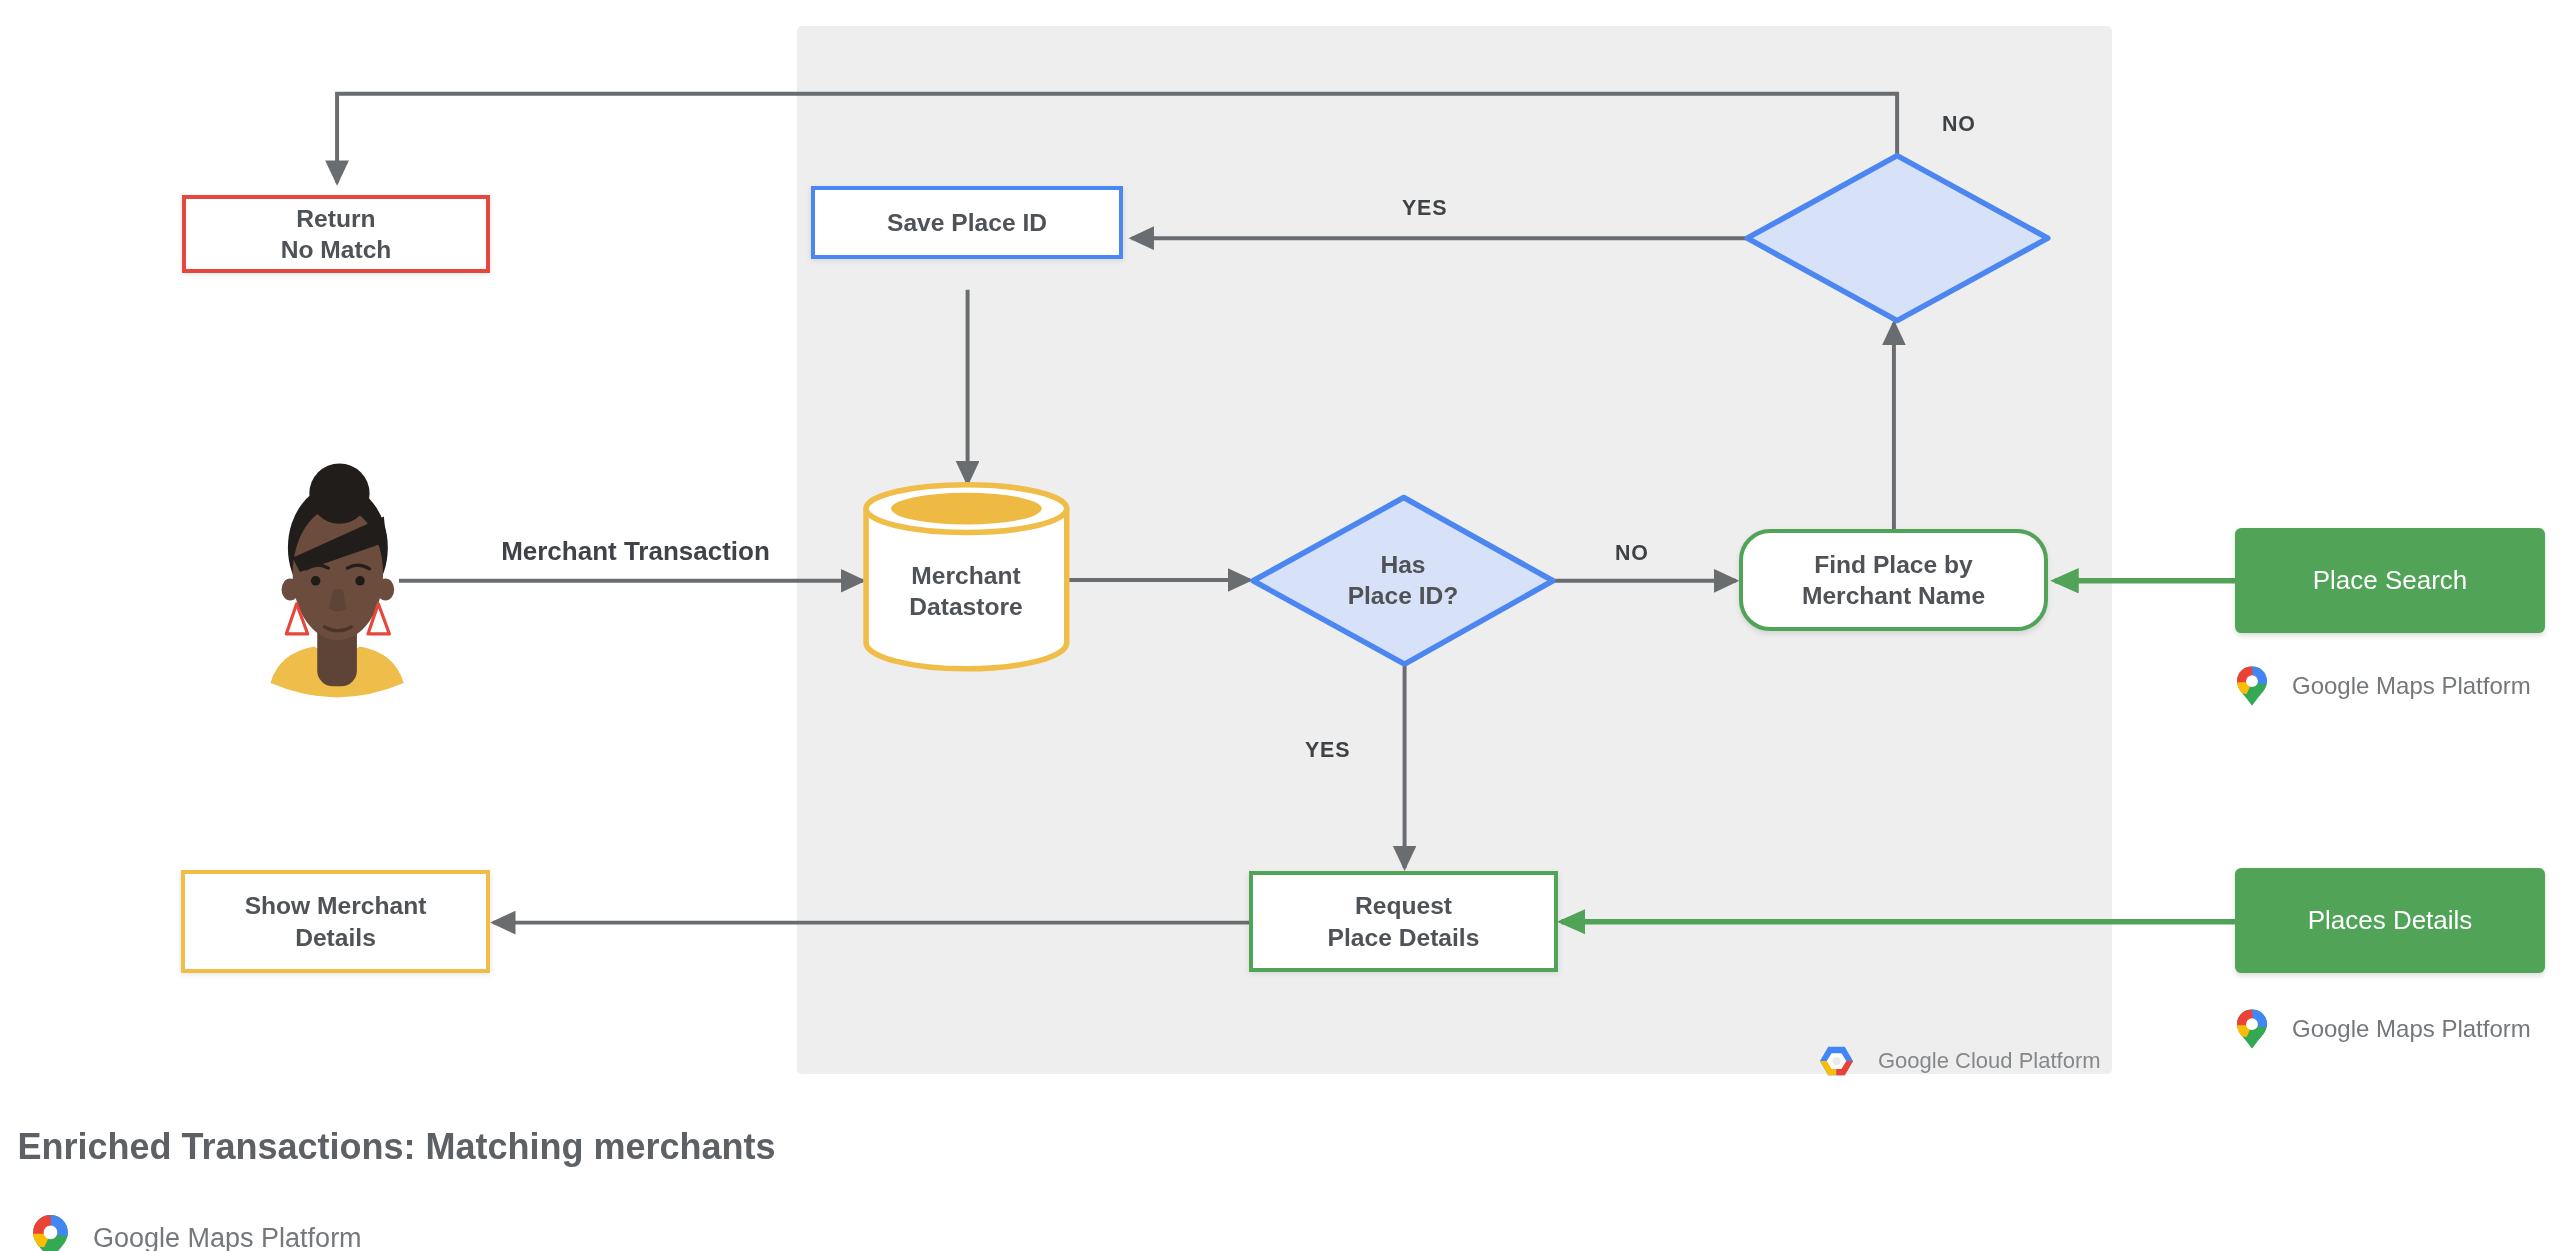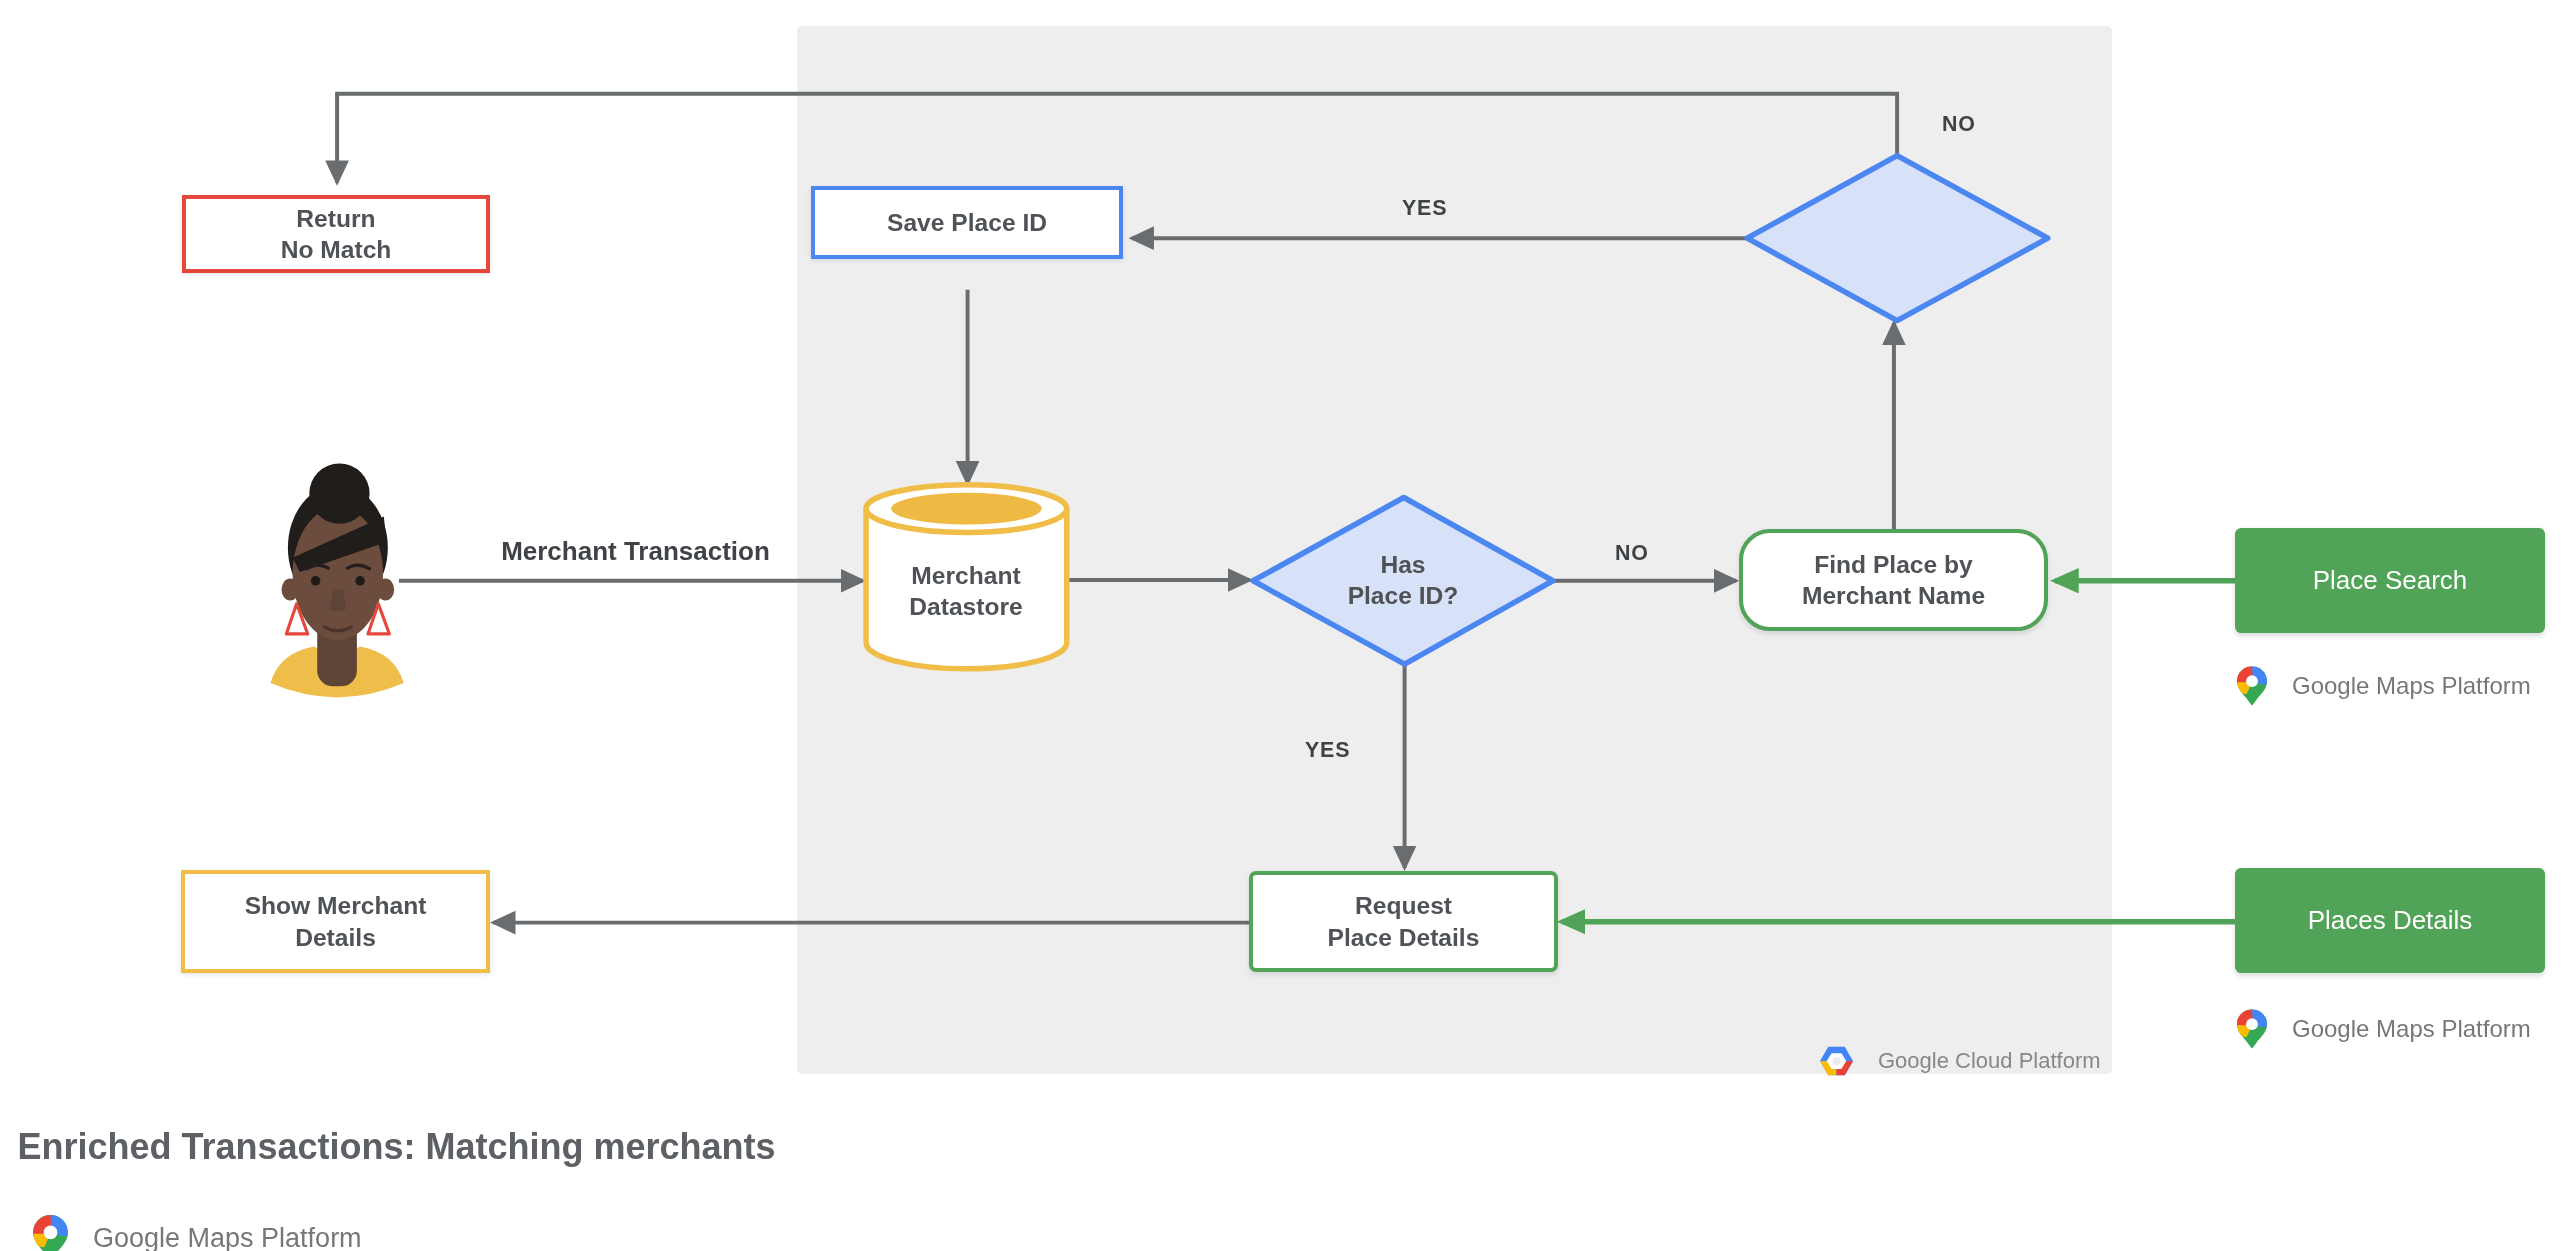--- a/index.html
+++ b/index.html
@@ -121,21 +121,21 @@
 
   <div class="node border-blue" style="left:811px;top:186px;width:312px;height:73px;">
     <div class="node-label">Save Place ID</div>
   </div>
 
   <div class="node border-green" style="left:1739px;top:529px;width:309px;height:102px;border-radius:31px;">
     <div class="node-label">Find Place by
 Merchant Name</div>
   </div>
 
-  <div class="node border-green" style="left:1249px;top:871px;width:309px;height:101px;border-radius:7px;">
+  <div class="node border-green" style="left:1249px;top:871px;width:309px;height:101px;">
     <div class="node-label">Request
 Place Details</div>
   </div>
 
   <div class="node border-yellow" style="left:181px;top:870px;width:309px;height:103px;">
     <div class="node-label">Show Merchant
 Details</div>
   </div>
 
   <div class="api-box" style="left:2235px;top:528px;width:310px;height:105px;">

